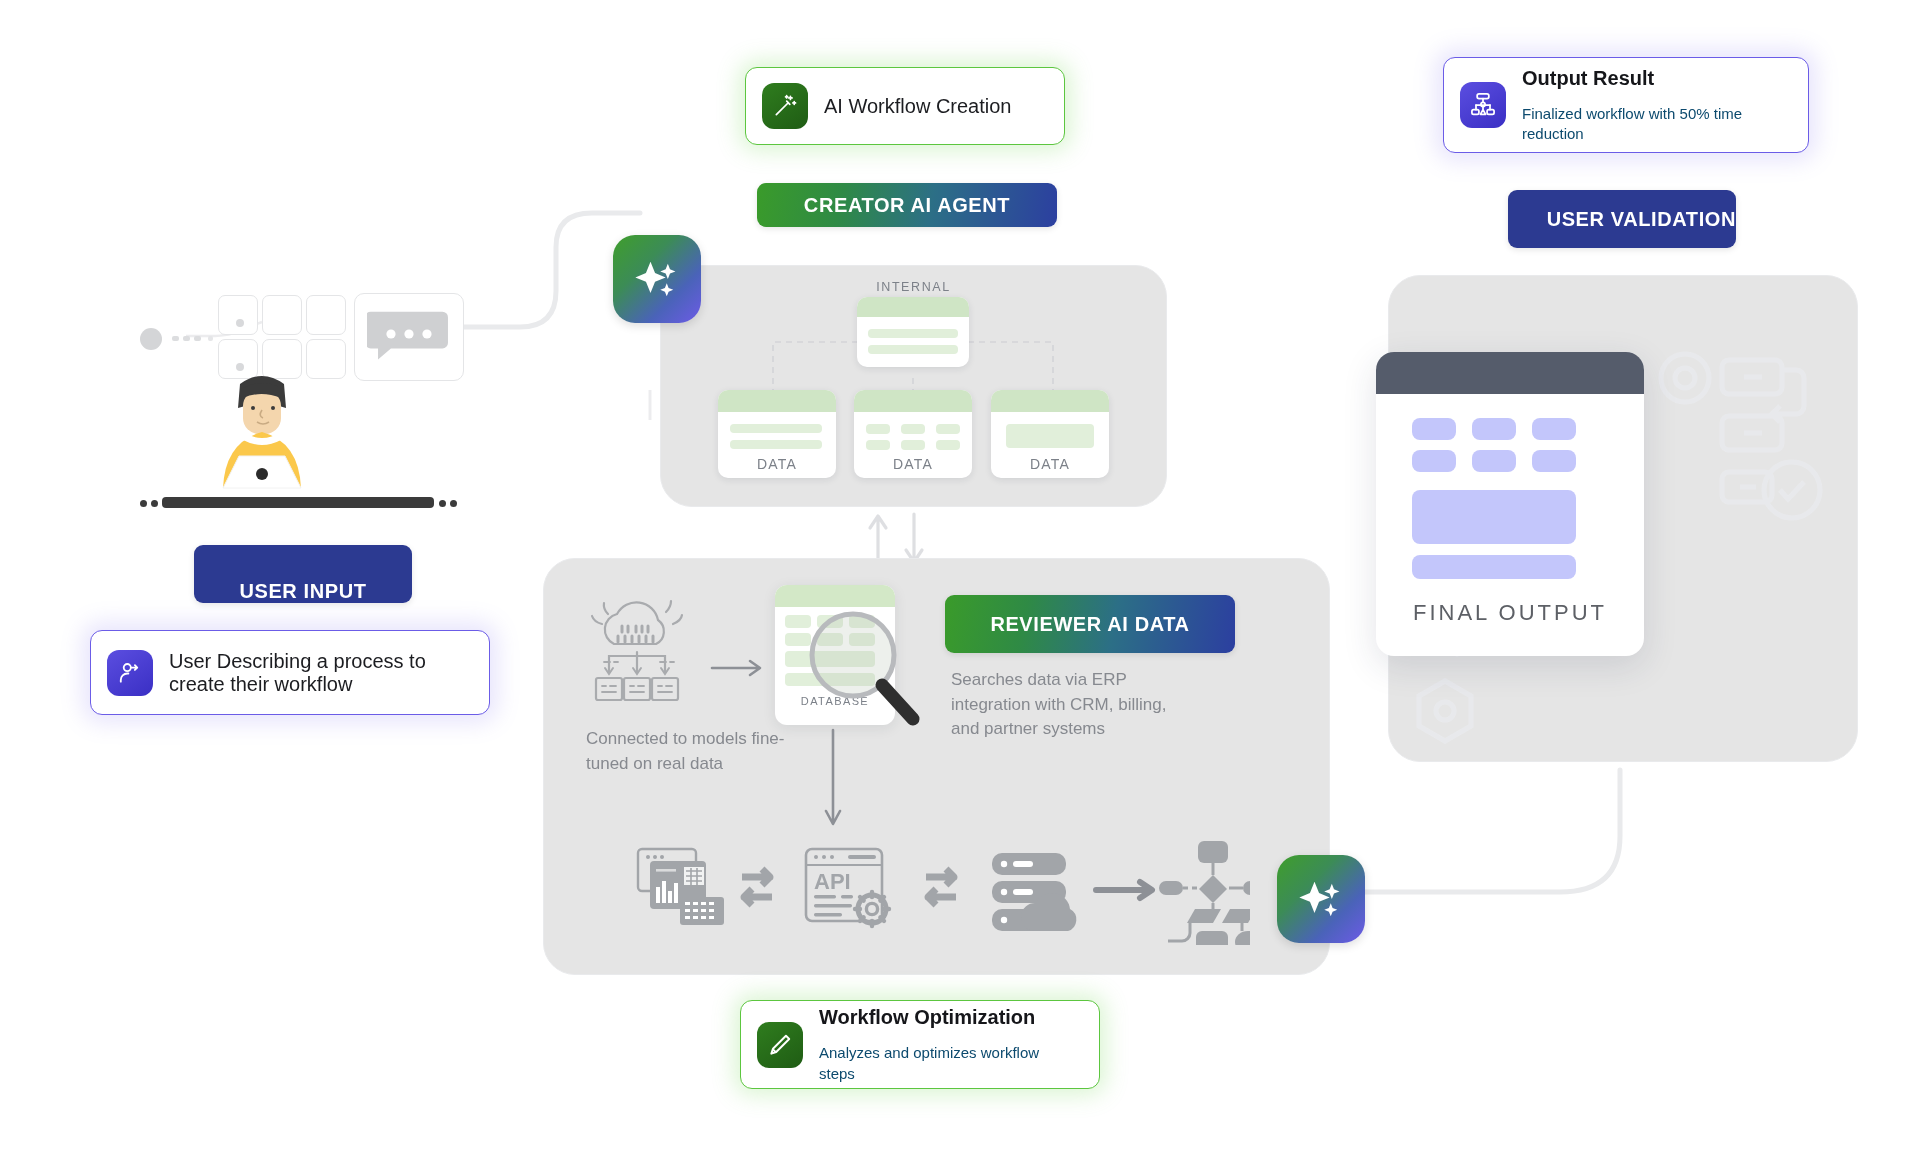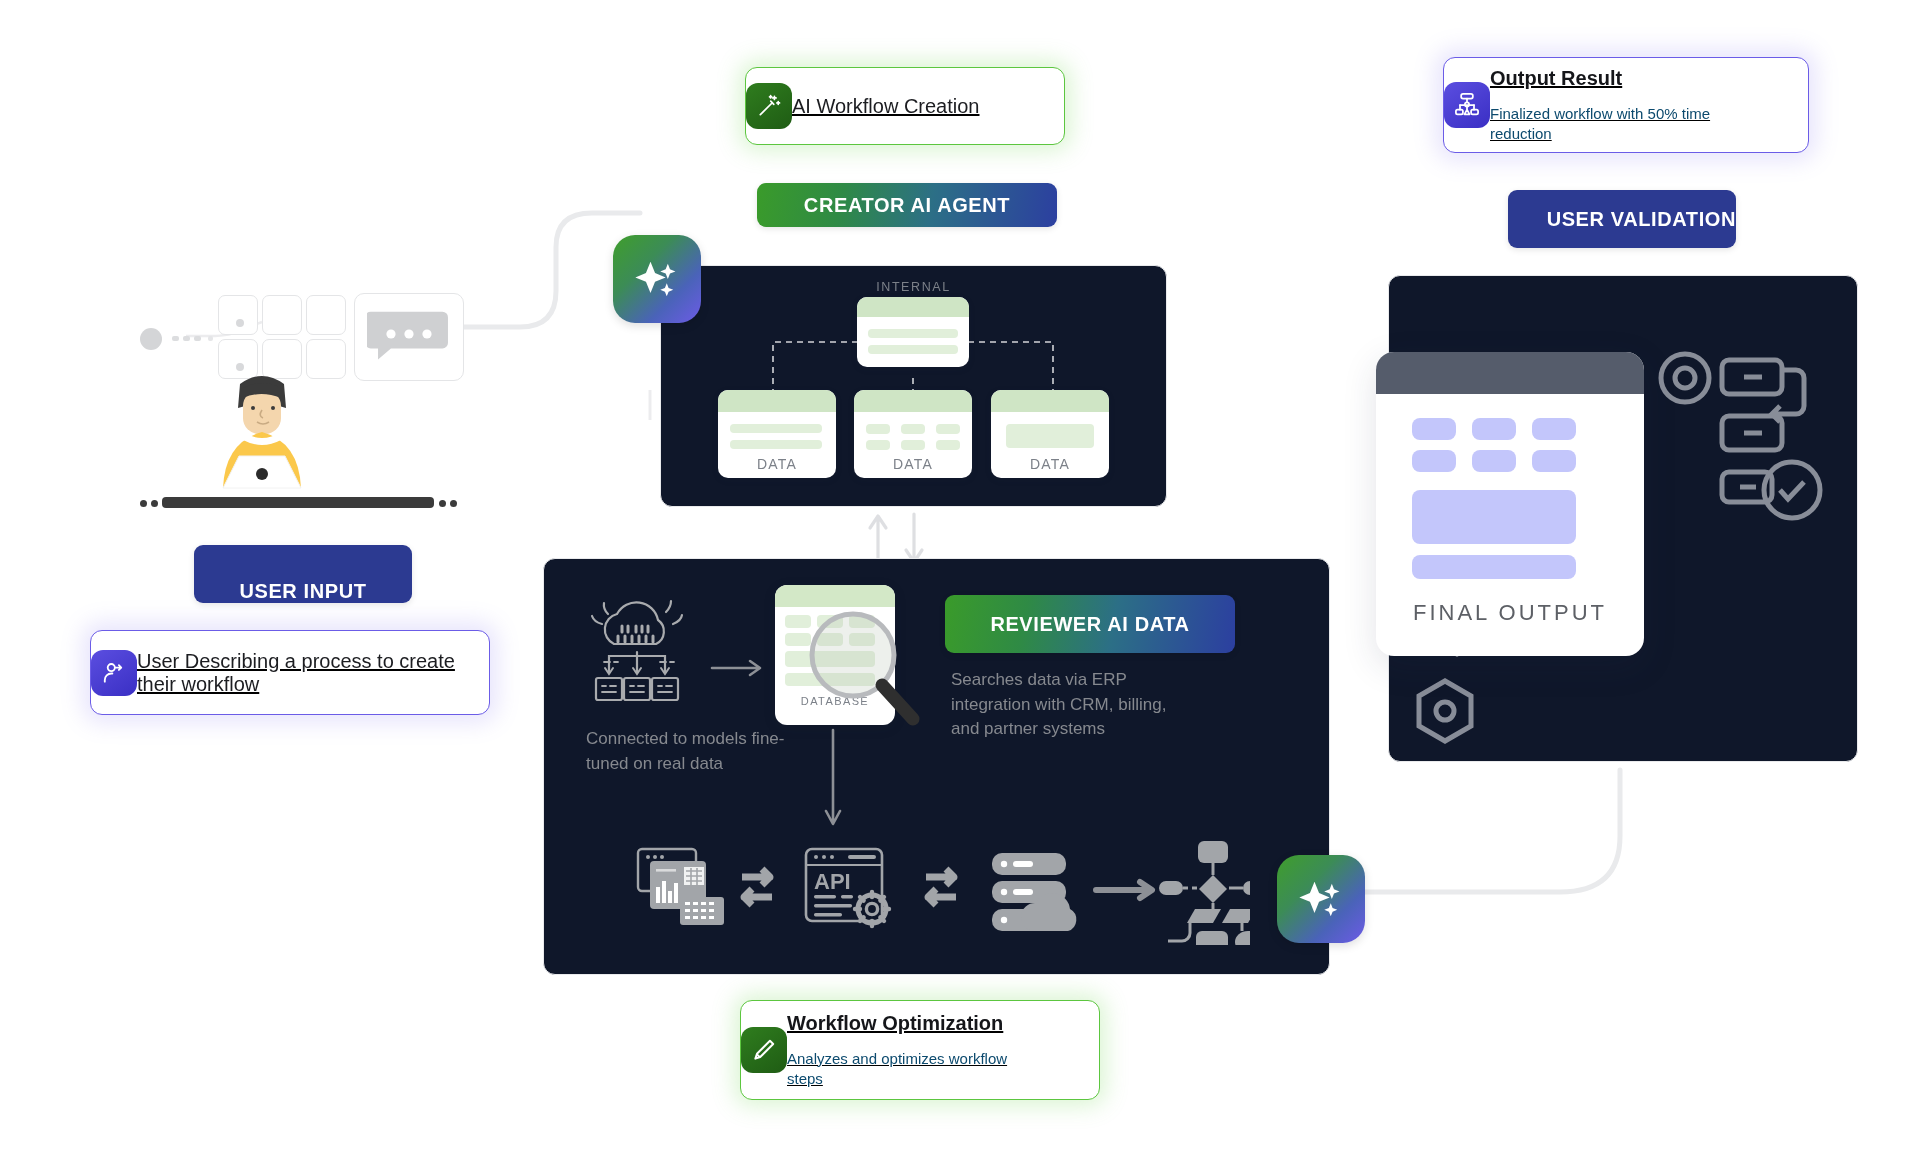--- a/index.html
+++ b/index.html
@@ -29,23 +29,23 @@
   }
   .badge-solid{background:#2c3a91;}
   .badge-grad{background:linear-gradient(100deg,#3a9b2a 0%,#2f8a45 28%,#2c6f86 58%,#2c3fa0 100%);}
 
   
   .fcard{
     position:absolute;
     background:#ffffff;
     border-radius:12px;
     display:flex;align-items:center;
-    padding:14px 22px 14px 0;
+    gap:16px;
+    padding:14px 22px 14px 16px;
     box-sizing:border-box;
-    text-decoration:underline;
   }
   .fcard.green{border:1.6px solid #5cc63f;box-shadow:0 0 22px 6px rgba(110,214,80,.25);}
   .fcard.indigo{border:1.6px solid #6b5ce7;box-shadow:0 0 22px 8px rgba(130,110,240,.18);}
   .fcard .ficon{
     width:46px;height:46px;border-radius:12px;flex:0 0 auto;
     display:flex;align-items:center;justify-content:center;
   }
   .ficon.green{background:linear-gradient(145deg,#2f7d1e 0%,#1f5c14 100%);}
   .ficon.indigo{background:linear-gradient(145deg,#5b4ee0 0%,#3a2fc4 100%);}
   .fcard .ftext{display:flex;flex-direction:column;justify-content:center;}
@@ -56,22 +56,22 @@
   
   .sparkle{
     position:absolute;width:88px;height:88px;border-radius:22px;
     background:linear-gradient(135deg,#3f9e2b 0%,#3c8c56 35%,#4a63b9 70%,#6d5be6 100%);
     display:flex;align-items:center;justify-content:center;
     box-shadow:0 3px 10px rgba(0,0,0,.13);
   }
 
   
   .panel{
-    position:absolute;background:#0f172a;
-    border:1.5px solid #e9eaec;border-radius:12px;
+    position:absolute;background:#e5e5e5;
+    border:1.5px solid #e9eaec;border-radius:32px;
   }
 
   
   .node{
     position:absolute;background:#ffffff;border-radius:10px;
     box-shadow:0 2px 7px rgba(30,40,60,.10);
     overflow:hidden;
   }
   .node .cap{background:#cfe5c5;width:100%;}
   .bar{background:#e1efda;border-radius:4px;position:absolute;}
@@ -442,21 +442,21 @@
   </svg>
 
   <div class="sparkle" style="left:1277px;top:855px;">
     <svg width="52" height="52" viewBox="0 0 48 48" fill="#ffffff">
       <path d="M18 8 l4.2 10.5 L32 22.5 l-9.8 4 L18 37 l-4.2 -10.5 L4 22.5 l9.8 -4 z"></path>
       <path d="M34 10 l2 5 l5 2 l-5 2 l-2 5 l-2 -5 l-5 -2 l5 -2 z"></path>
       <path d="M33 28 l1.7 4.3 l4.3 1.7 l-4.3 1.7 L33 40 l-1.7 -4.3 L27 34 l4.3 -1.7 z"></path>
     </svg>
   </div>
 
-  <div class="fcard green" style="left:740px;top:1000px;width:360px;height:100px;">
+  <div class="fcard green" style="left:740px;top:1000px;width:360px;height:89px;">
     <div class="ficon green">
       <svg width="26" height="26" viewBox="0 0 24 24" fill="none" stroke="#ffffff" stroke-width="1.8" stroke-linecap="round" stroke-linejoin="round">
         <path d="M17.5 3.5 l3 3 L8.5 18.5 L4 20 l1.5 -4.5 z"></path>
         <path d="M6 16.5 l1.5 1.5"></path>
       </svg>
     </div>
     <div class="ftext">
       <div class="ftitle">Workflow Optimization</div>
       <div class="fsub">Analyzes and optimizes workflow steps</div>
     </div>

